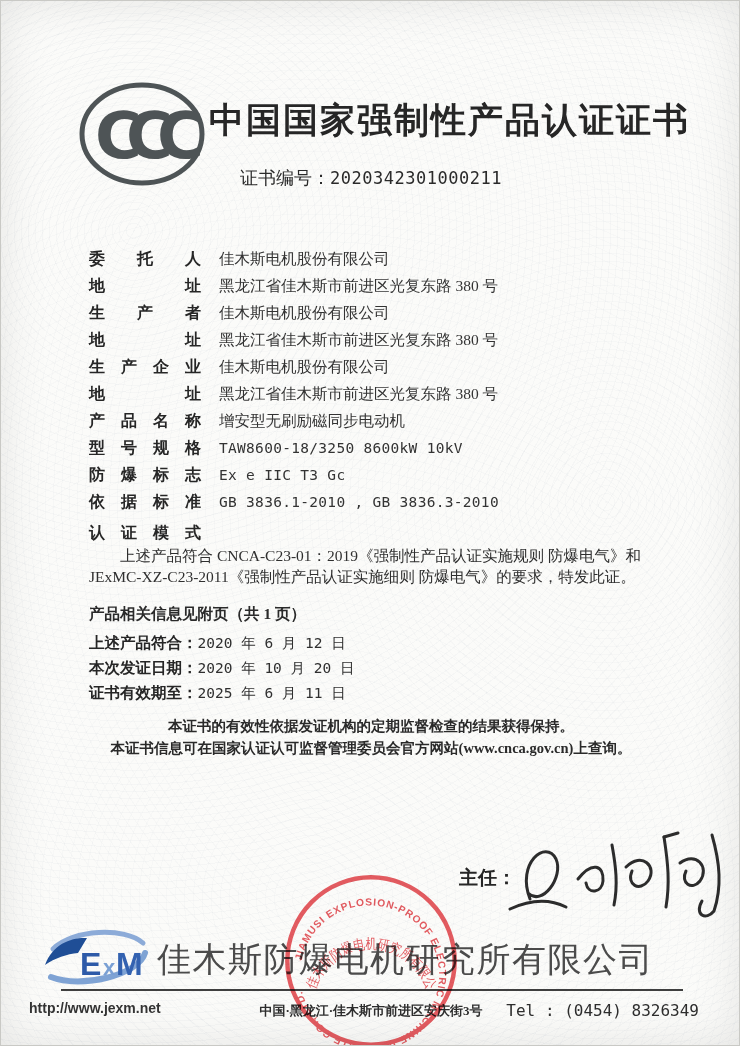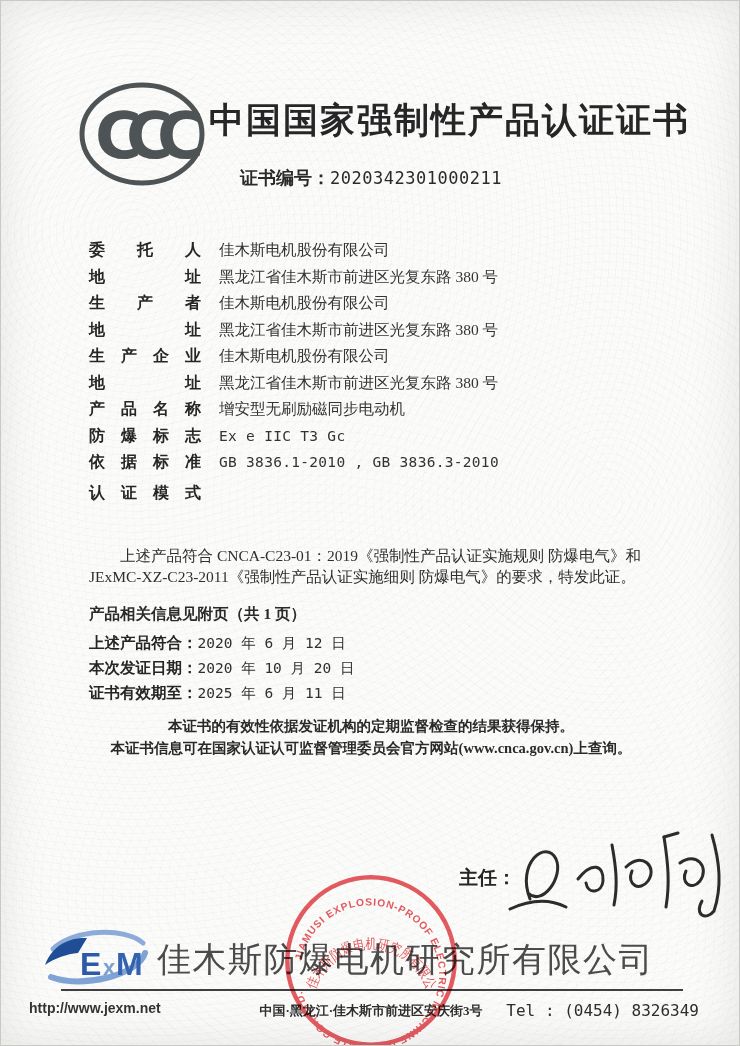--- a/index.html
+++ b/index.html
@@ -25,25 +25,25 @@
   .cert-title{
     position:absolute;left:208px;top:96px;width:470px;
     font-family:"Liberation Sans", sans-serif;
     font-size:35px;font-weight:bold;letter-spacing:2px;color:#262626;
     white-space:nowrap;
   }
   .cert-no-line{
     position:absolute;left:0;top:165px;width:740px;text-align:center;
     font-size:18px;color:#2a2a2a;
   }
-  .cert-no-line .lbl{font-weight:bold;}
+  .cert-no-line .lbl{font-weight:normal;}
   .cert-no-line .num{font-family:"DejaVu Sans Mono", monospace;font-size:17px;letter-spacing:.5px;}
   
   .fields{position:absolute;left:88px;top:240px;width:575px;}
-  .frow{display:flex;align-items:baseline;margin-bottom:8.5px;line-height:18px;}
+  .frow{display:flex;align-items:baseline;margin-bottom:8.5px;line-height:18px;margin-top:9px;}
   .frow.gap-top{margin-top:13px;}
   .flabel{
     display:inline-block;width:112px;flex:0 0 112px;margin-right:18px;
     text-align:justify;text-align-last:justify;
     font-weight:bold;font-size:16px;color:#262626;
   }
   .fvalue{font-size:15.5px;color:#333;}
   .fvalue.mono{font-family:"DejaVu Sans Mono", monospace;font-size:14.5px;letter-spacing:.3px;}
   
   .statement{position:absolute;left:88px;top:544px;width:578px;font-size:15.5px;color:#2f2f2f;line-height:21px;}
@@ -110,20 +110,24 @@
       <span class="flabel">生产企业</span>
       <span class="fvalue">佳木斯电机股份有限公司</span>
     </div>
     <div class="frow">
       <span class="flabel">地址</span>
       <span class="fvalue">黑龙江省佳木斯市前进区光复东路 380 号</span>
     </div>
     <div class="frow">
       <span class="flabel">产品名称</span>
       <span class="fvalue">增安型无刷励磁同步电动机</span>
+    </div>
+    <div class="frow">
+      <span class="flabel">型号规格</span>
+      <span class="fvalue mono">TAW8600-18/3250  8600kW  10kV</span>
     </div>
     <div class="frow">
       <span class="flabel">防爆标志</span>
       <span class="fvalue mono">Ex e IIC T3 Gc</span>
     </div>
     <div class="frow">
       <span class="flabel">依据标准</span>
       <span class="fvalue mono">GB 3836.1-2010 , GB 3836.3-2010</span>
     </div>
     <div class="frow gap-top">

